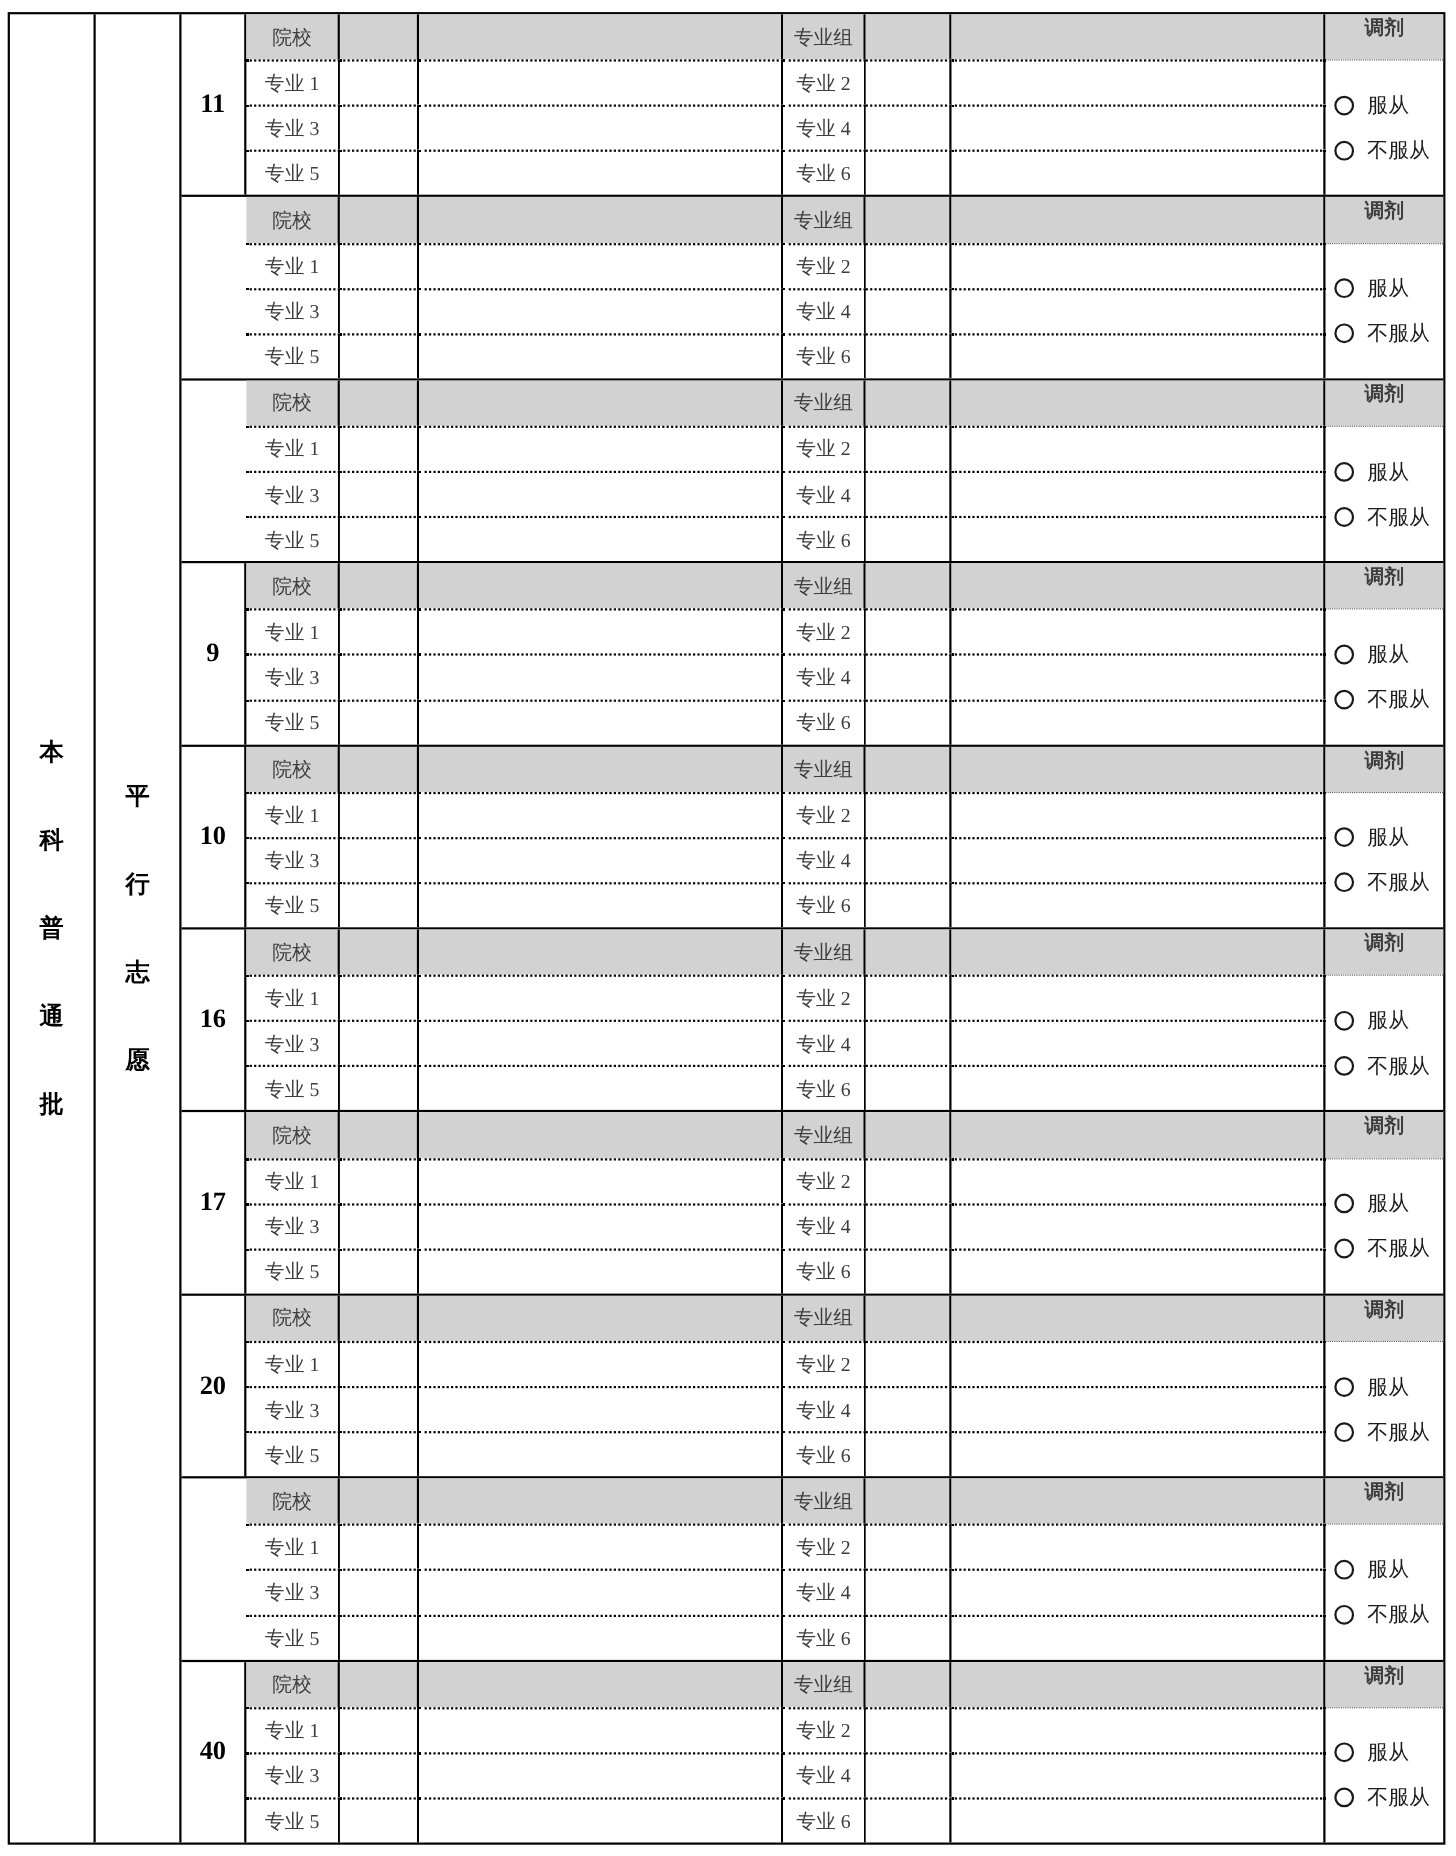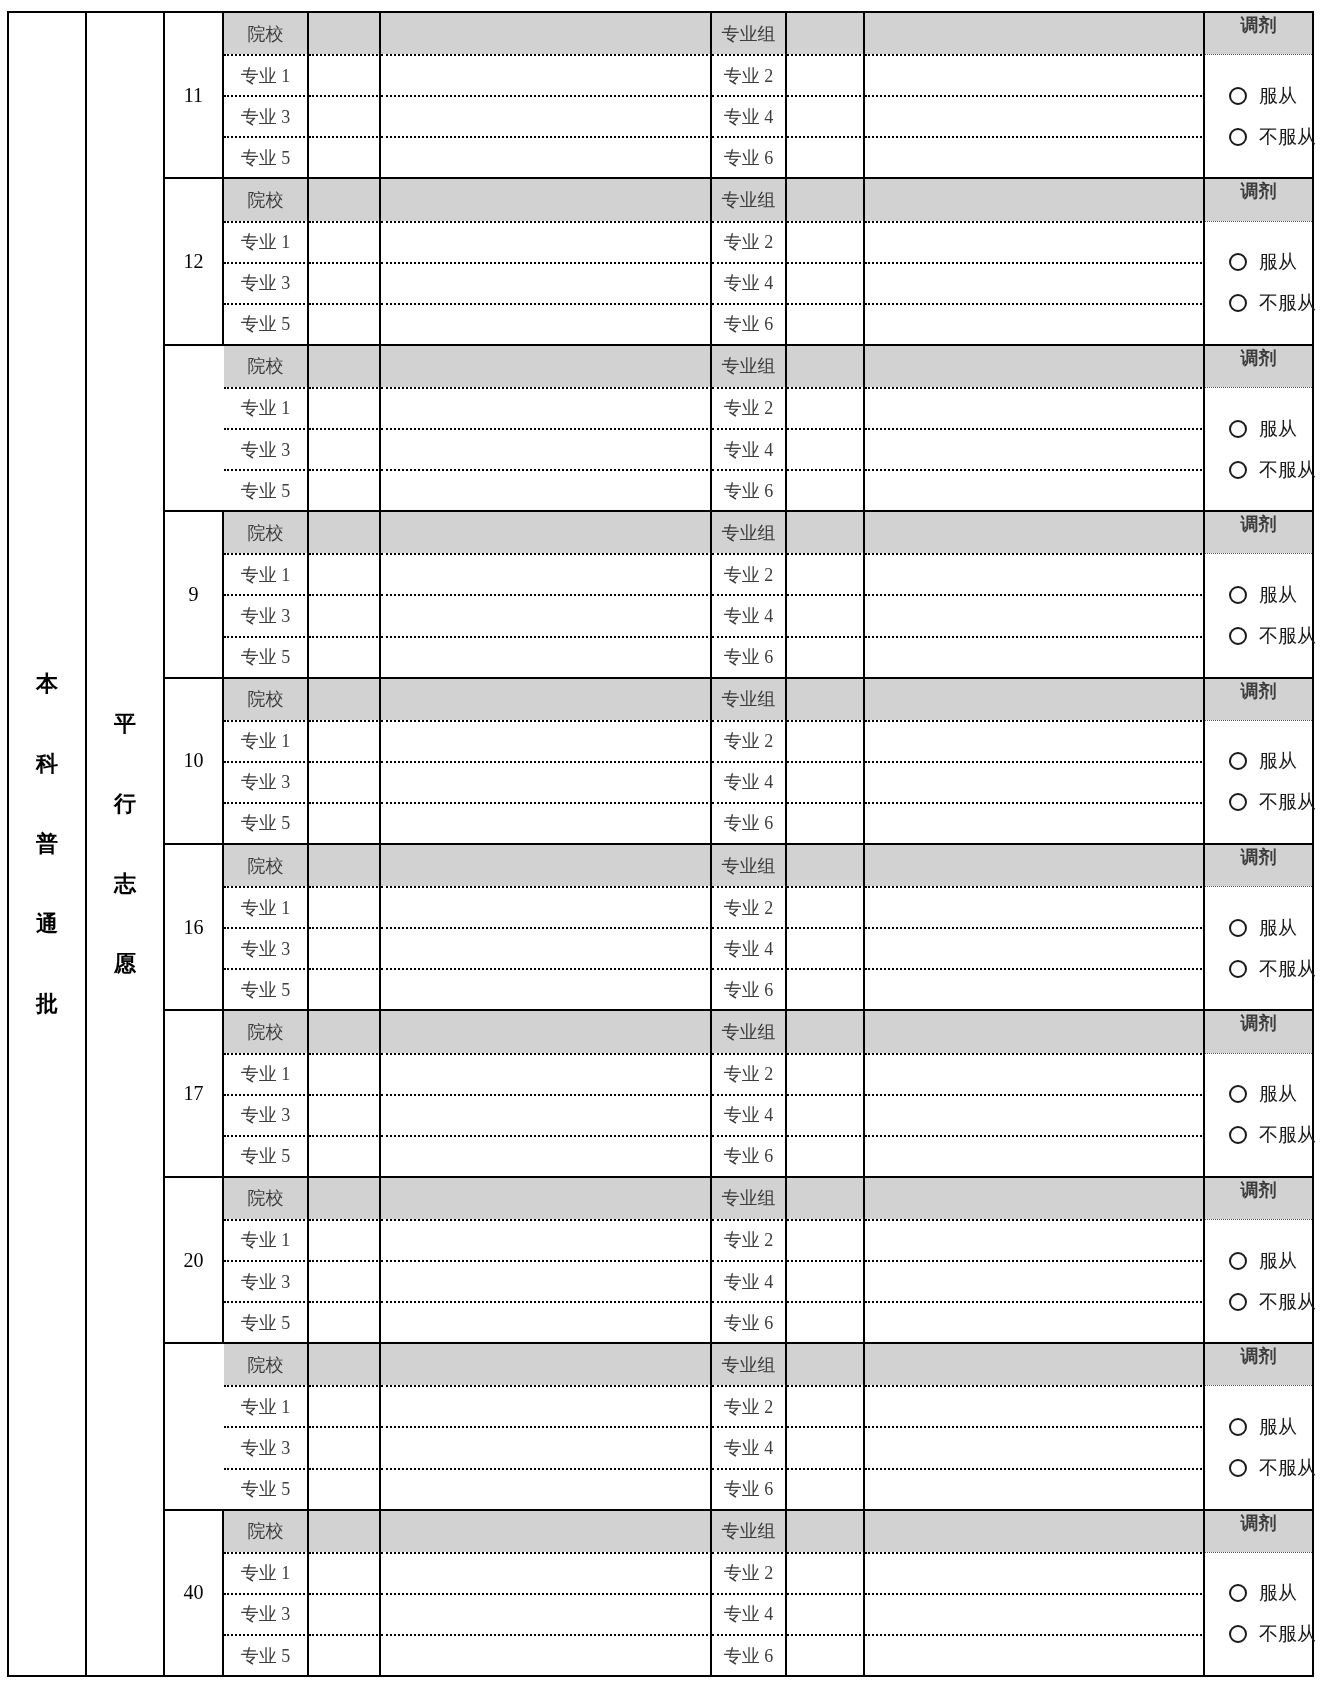--- a/index.html
+++ b/index.html
@@ -34,36 +34,36 @@
     grid-template-rows:repeat(4,1fr);
   }
   .block:last-child{border-bottom:none;}
   .cell{box-sizing:border-box;min-width:0;min-height:0;}.c2{grid-column:2}.c3{grid-column:3}.c4{grid-column:4}
   .c5{grid-column:5}.c6{grid-column:6}.c7{grid-column:7}.c8{grid-column:8}
   .r1{grid-row:1}.r2{grid-row:2}.r3{grid-row:3}.r4{grid-row:4}
   .c2,.c3,.c4,.c5,.c6,.c7{border-right:2px solid var(--border);}
   .num{
     grid-column:1;grid-row:1/5;border-right:2px solid var(--border);
     display:flex;align-items:center;justify-content:center;
-    font-size:20px;font-weight:normal;color:#000;
+    font-size:24px;font-weight:bold;color:#000;
   }
   .hdr{background:var(--header-bg);}
   .lbl{
     display:flex;align-items:center;justify-content:center;
     font-size:18px;color:var(--label-text);white-space:nowrap;
   }
   .dot{border-top:2px dotted var(--border);}
   .adj-hdr{
     display:flex;justify-content:center;
     font-size:18px;color:var(--label-text);font-weight:bold;
   }
   .adj-body{
     grid-column:8;grid-row:2/5;border-top:1px dotted #555;
     display:flex;flex-direction:column;justify-content:center;
-    padding-left:24px;box-sizing:border-box;
+    padding-left:8px;box-sizing:border-box;
   }
   .opt{
     height:41px;display:flex;align-items:center;gap:12px;
     font-size:19px;color:var(--option-text);white-space:nowrap;cursor:default;
   }
   .radio{
     width:14px;height:14px;border:2px solid var(--option-text);
     border-radius:50%;flex:0 0 auto;background:#fff;
   }
 </style>
@@ -129,21 +129,20 @@
         <span>服从</span>
       </div>
       <div class="opt">
         <span class="radio"></span>
         <span>不服从</span>
       </div>
     </div>
   </div>
 
   <div class="block">
-    <div class="cell num">12</div>
 
     <div class="cell hdr lbl c2 r1">院校</div>
     <div class="cell hdr c3 r1"></div>
     <div class="cell hdr c4 r1"></div>
     <div class="cell hdr lbl c5 r1">专业组</div>
     <div class="cell hdr c6 r1"></div>
     <div class="cell hdr c7 r1"></div>
     <div class="cell hdr adj-hdr c8 r1">
       <span>调剂</span>
     </div>

